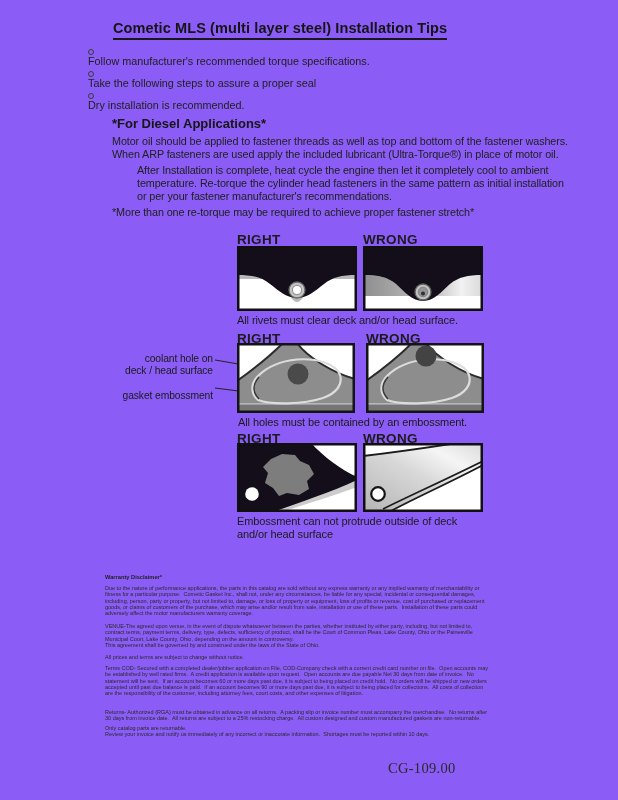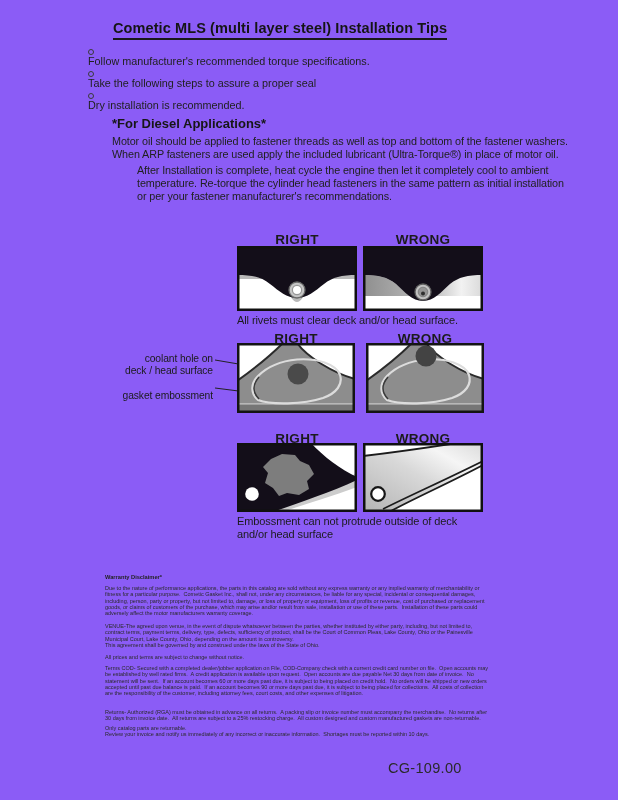--- a/index.html
+++ b/index.html
@@ -9,21 +9,21 @@
   .pre{white-space:pre;}
   .doc-title{left:113px;top:20px;font-size:14.5px;font-weight:bold;letter-spacing:.1px;
              border-bottom:2.5px solid #181818;padding-bottom:2px;color:#151515;}
   .bullets{left:88px;top:45px;font-size:10.8px;line-height:12.4px;}
   .brow{display:flex;align-items:flex-start;flex-direction:column;}
   .odot{width:4px;height:4px;border:1.1px solid #3a3a3a;border-radius:50%;margin:3.6px 5px 0 0;flex:none;}
   .fdot{width:4.6px;height:4.6px;background:#222;border-radius:50%;margin:3.6px 5px 0 0;flex:none;}
   .sub{margin-left:26px;}
   .h2{font-size:13px;font-weight:bold;color:#161616;}
   .body-p{font-size:10.8px;line-height:12.8px;letter-spacing:-.1px;}
-  .figlabel{font-size:13.5px;font-weight:bold;letter-spacing:.3px;color:#1b1b1b;text-align:center;}
+  .figlabel{font-size:13.5px;font-weight:bold;letter-spacing:.3px;color:#1b1b1b;text-align:left;}
   .caption{font-size:11px;line-height:12.5px;color:#1b1b1b;letter-spacing:-.1px;}
   .sidelabel{font-size:10.3px;line-height:11.5px;text-align:right;color:#1b1b1b;letter-spacing:-.1px;margin-top:8px;}
   .legal{font-size:5.5px;line-height:6.3px;color:#2a2a2a;letter-spacing:0;}
   .legal-h{font-size:5.7px;font-weight:bold;color:#222;}
   .code{font-size:14.5px;color:#2a2a2a;letter-spacing:.3px;}
   svg{display:block;}
 </style>
 </head>
 <body>
 
@@ -45,20 +45,21 @@
       <span>Dry installation is recommended.</span>
     </div>
   </div>
 
   <div class="abs h2" style="left:112px;top:116px;">*For Diesel Applications*</div>
   <div class="abs body-p pre" style="left:112px;top:135px;">Motor oil should be applied to fastener threads as well as top and bottom of the fastener washers.
 When ARP fasteners are used apply the included lubricant (Ultra-Torque®) in place of motor oil.</div>
   <div class="abs body-p pre" style="left:112px;top:164px;margin-left:25px;">After Installation is complete, heat cycle the engine then let it completely cool to ambient
 temperature. Re-torque the cylinder head fasteners in the same pattern as initial installation
 or per your fastener manufacturer's recommendations.</div>
+  <div class="abs body-p pre" style="left:112px;top:206px;">*More than one re-torque may be required to achieve proper fastener stretch*</div>
 
   <div class="abs figlabel" style="left:237px;width:120px;top:232px;">RIGHT</div>
   <div class="abs figlabel" style="left:363px;width:120px;top:232px;">WRONG</div>
 
   <div class="abs" style="left:237px;top:246px;">
     <svg width="120" height="65" viewBox="0 0 120 65">
       <rect width="120" height="65" fill="#ffffff"></rect>
       <path d="M0,1 H120 V29 C104,29 96,31 87,38 C78,45 70,52 60,52 C50,52 42,45 33,38 C24,31 16,29 0,29 Z" transform="translate(0,4.5)" fill="#b9b9b9"></path>
       <path d="M0,33 H36 C42,33 46,38 50,44 C54,51 56,56 60,56 C64,56 66,51 70,44 C74,38 78,33 84,33 H120 V65 H0 Z" fill="#ffffff"></path>
       <path d="M0,1 H120 V29 C104,29 96,31 87,38 C78,45 70,52 60,52 C50,52 42,45 33,38 C24,31 16,29 0,29 Z" fill="#130e19"></path>
@@ -135,20 +136,21 @@
       <path d="M46,0 C34,12 14,28 0,38" fill="none" stroke="#2b2b2b" stroke-width="2"></path>
       <path d="M118,0 H60 C70,14 96,30 118,36 Z" fill="#ffffff"></path>
       <path d="M60,0 C70,14 96,30 118,36" fill="none" stroke="#2b2b2b" stroke-width="2"></path>
       <path d="M21,57 C14,51 13,41 21,33 C30,24 44,18 60,16.5 C80,15 99,21 103,32 C106,41 100,50 86,55 C66,61.5 34,62 21,57 Z" fill="none" stroke="#dcdcdc" stroke-width="2.2"></path>
       <path d="M22,56 C16,50 15,42 22,34" fill="none" stroke="#3a3a3a" stroke-width="1.6"></path>
       <circle cx="60" cy="13" r="10.5" fill="#434343"></circle>
       <rect x="1.25" y="1.25" width="115.5" height="67.5" fill="none" stroke="#141414" stroke-width="2.5"></rect>
     </svg>
   </div>
 
+  <div class="abs caption" style="left:238px;top:416px;">All holes must be contained by an embossment.</div>
 
   <div class="abs figlabel" style="left:237px;width:120px;top:431px;">RIGHT</div>
   <div class="abs figlabel" style="left:363px;width:120px;top:431px;">WRONG</div>
 
   <div class="abs" style="left:237px;top:443px;">
     <svg width="120" height="69" viewBox="0 0 120 69">
       <rect width="120" height="69" fill="#ffffff"></rect>
       <path d="M30,69 C58,59 92,45 120,30 L120,44 C94,54 64,62 46,69 Z" fill="#cccccc"></path>
       <path d="M0,0 H74 C86,13 104,27 120,34 L120,37 C92,50 58,61 36,69 L0,69 Z" fill="#130e19"></path>
       <path d="M34,16 L45,11 L58,12 L63,18 L72,22 L77,31 L70,38 L72,46 L62,52 L50,50 L42,53 L36,45 L28,40 L31,30 L26,24 Z" fill="#7d7d7d"></path>
@@ -194,15 +196,15 @@
   <div class="abs legal pre" style="left:105px;top:665px;">Terms COD- Secured with a completed dealer/jobber application on File, COD-Company check with a current credit card number on file.  Open accounts may
 be established by well rated firms.  A credit application is available upon request.  Open accounts are due payable Net 30 days from date of invoice.  No
 statement will be sent.  If an account becomes 60 or more days past due, it is subject to being placed on credit hold.  No orders will be shipped or new orders
 accepted until past due balance is paid.  If an account becomes 90 or more days past due, it is subject to being placed for collections.  All costs of collection
 are the responsibility of the customer, including attorney fees, court costs, and other expenses of litigation.</div>
   <div class="abs legal pre" style="left:105px;top:709px;">Returns- Authorized (RGA) must be obtained in advance on all returns.  A packing slip or invoice number must accompany the merchandise.  No returns after
 30 days from invoice date.  All returns are subject to a 25% restocking charge.  All custom designed and custom manufactured gaskets are non-returnable.</div>
   <div class="abs legal pre" style="left:105px;top:725px;">Only catalog parts are returnable.
 Review your invoice and notify us immediately of any incorrect or inaccurate information.  Shortages must be reported within 10 days.</div>
 
-  <div class="abs code" style="left:388px;top:760px;">CG-109.00</div>
+  <div class="abs code" style="left:388px;top:760px;font-family:Liberation Serif, serif;">CG-109.00</div>
 
 </div>
 
 </body></html>

